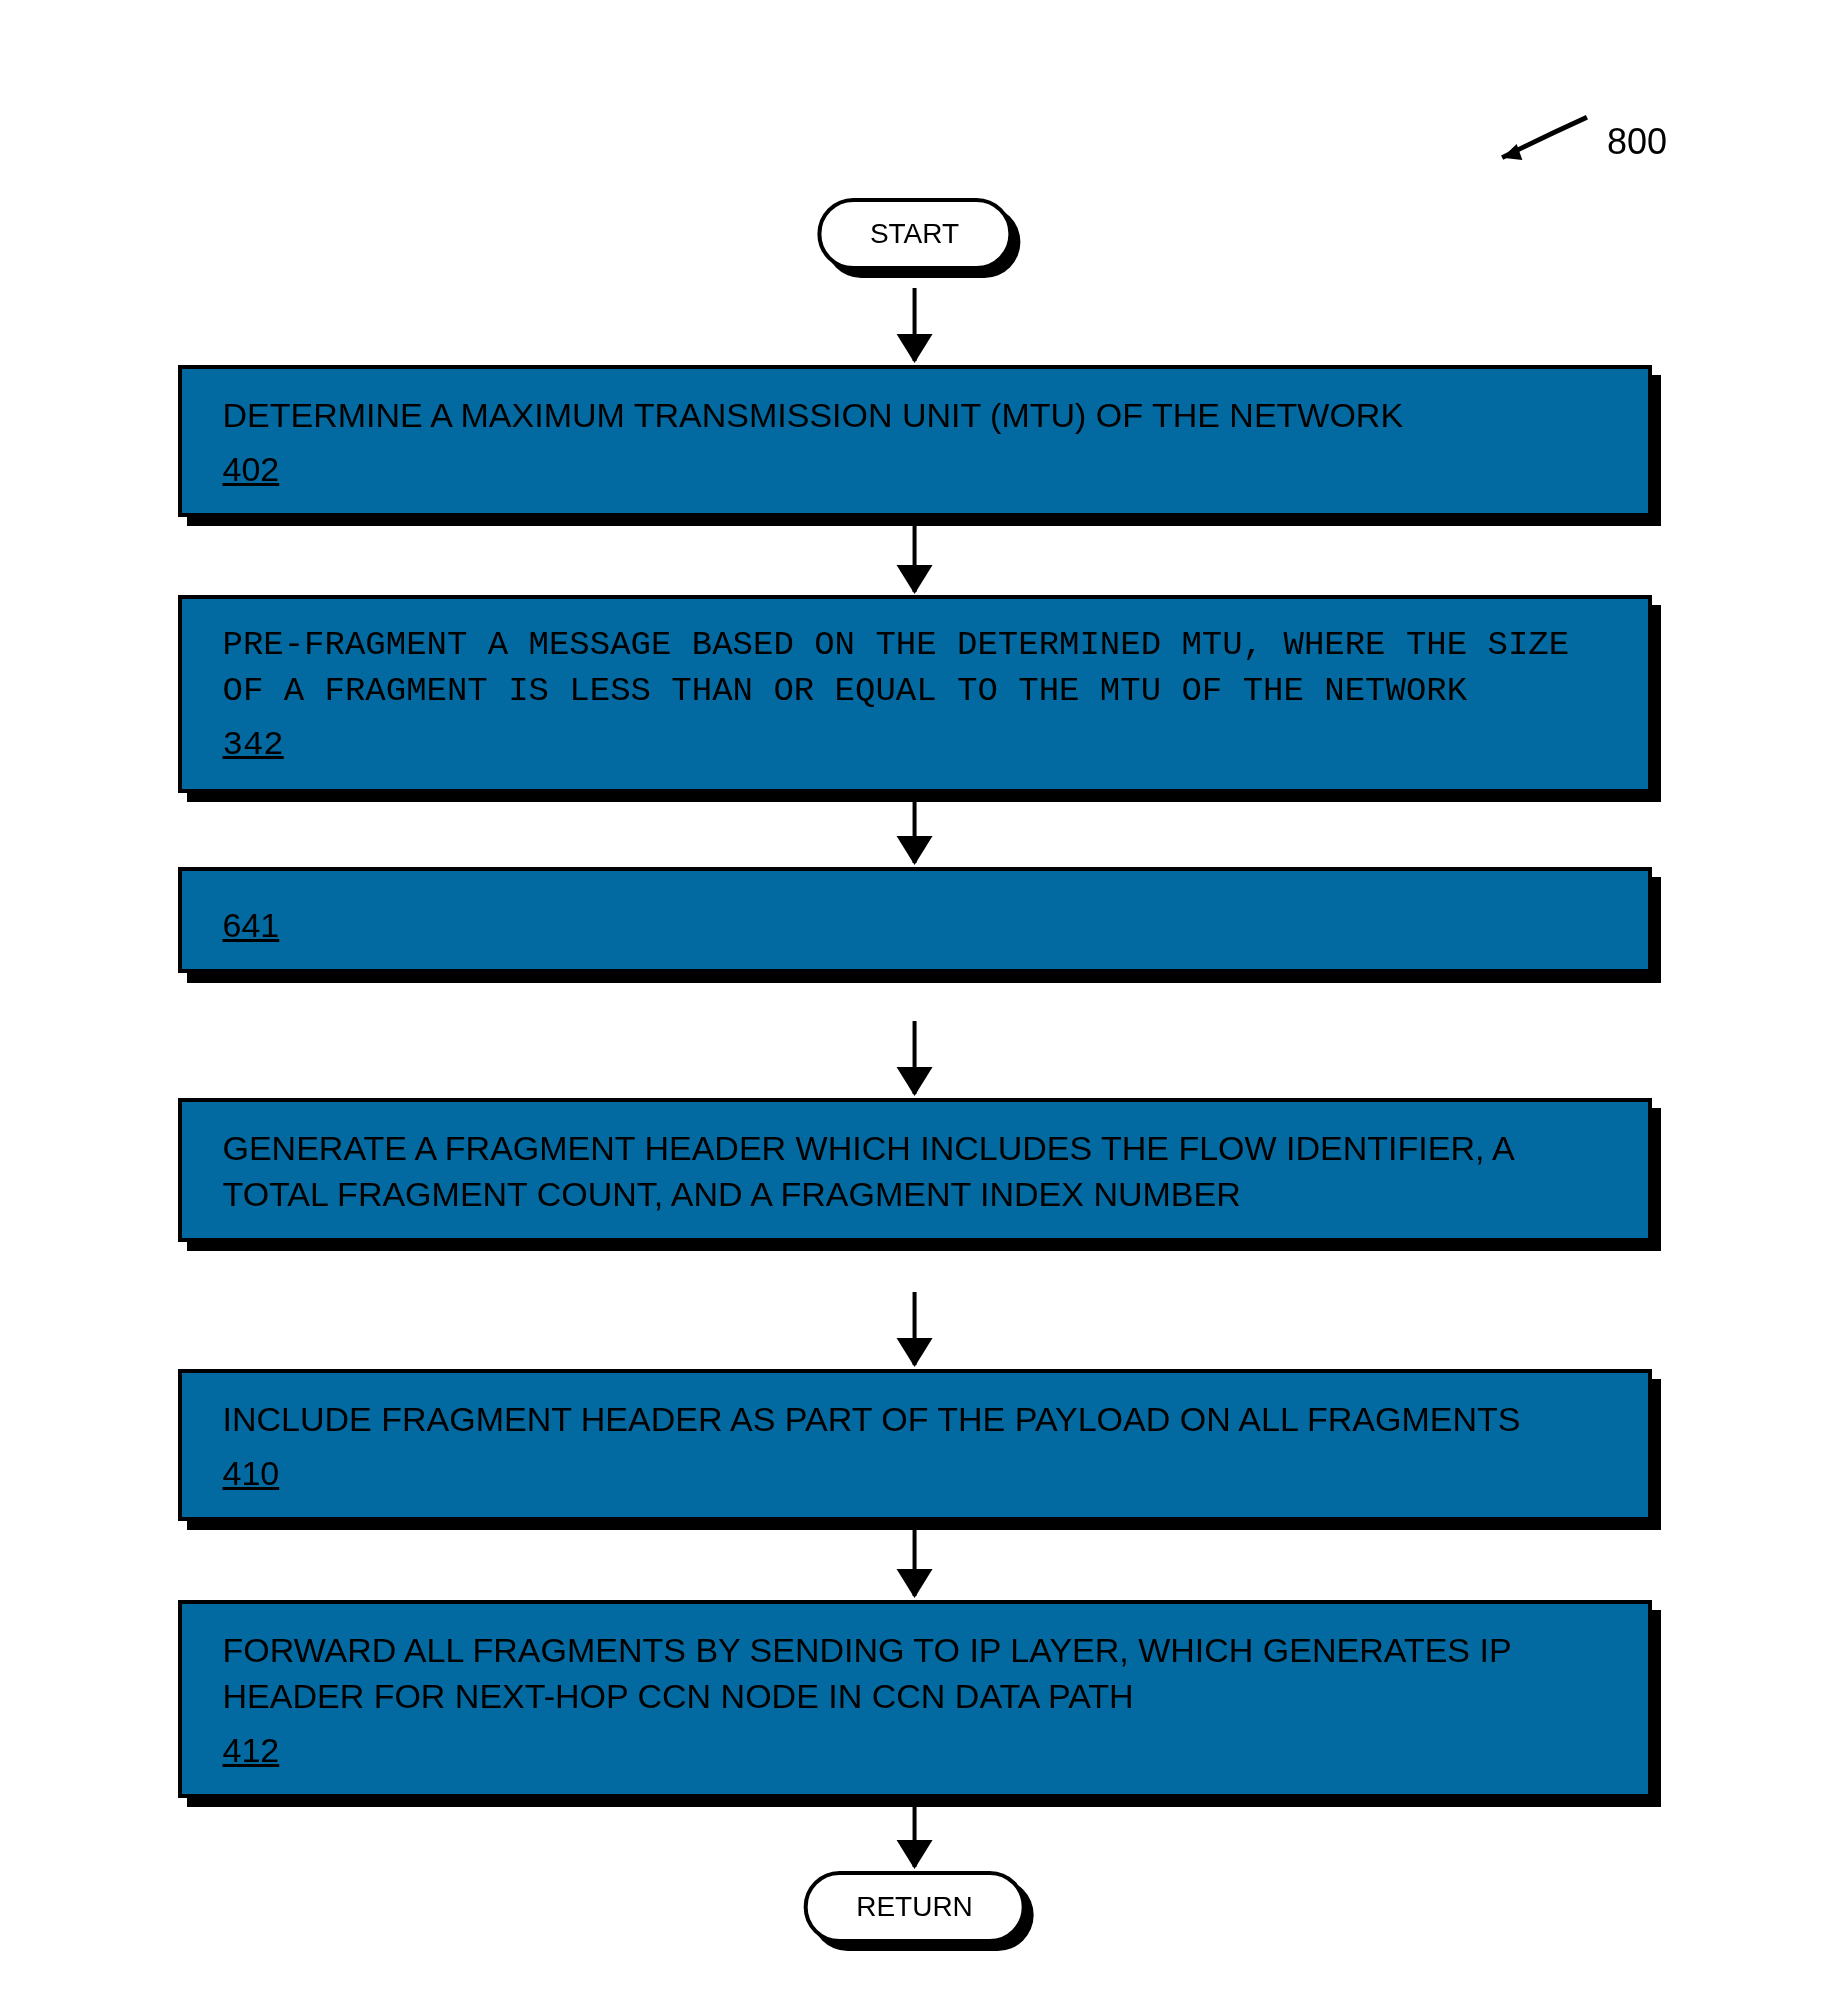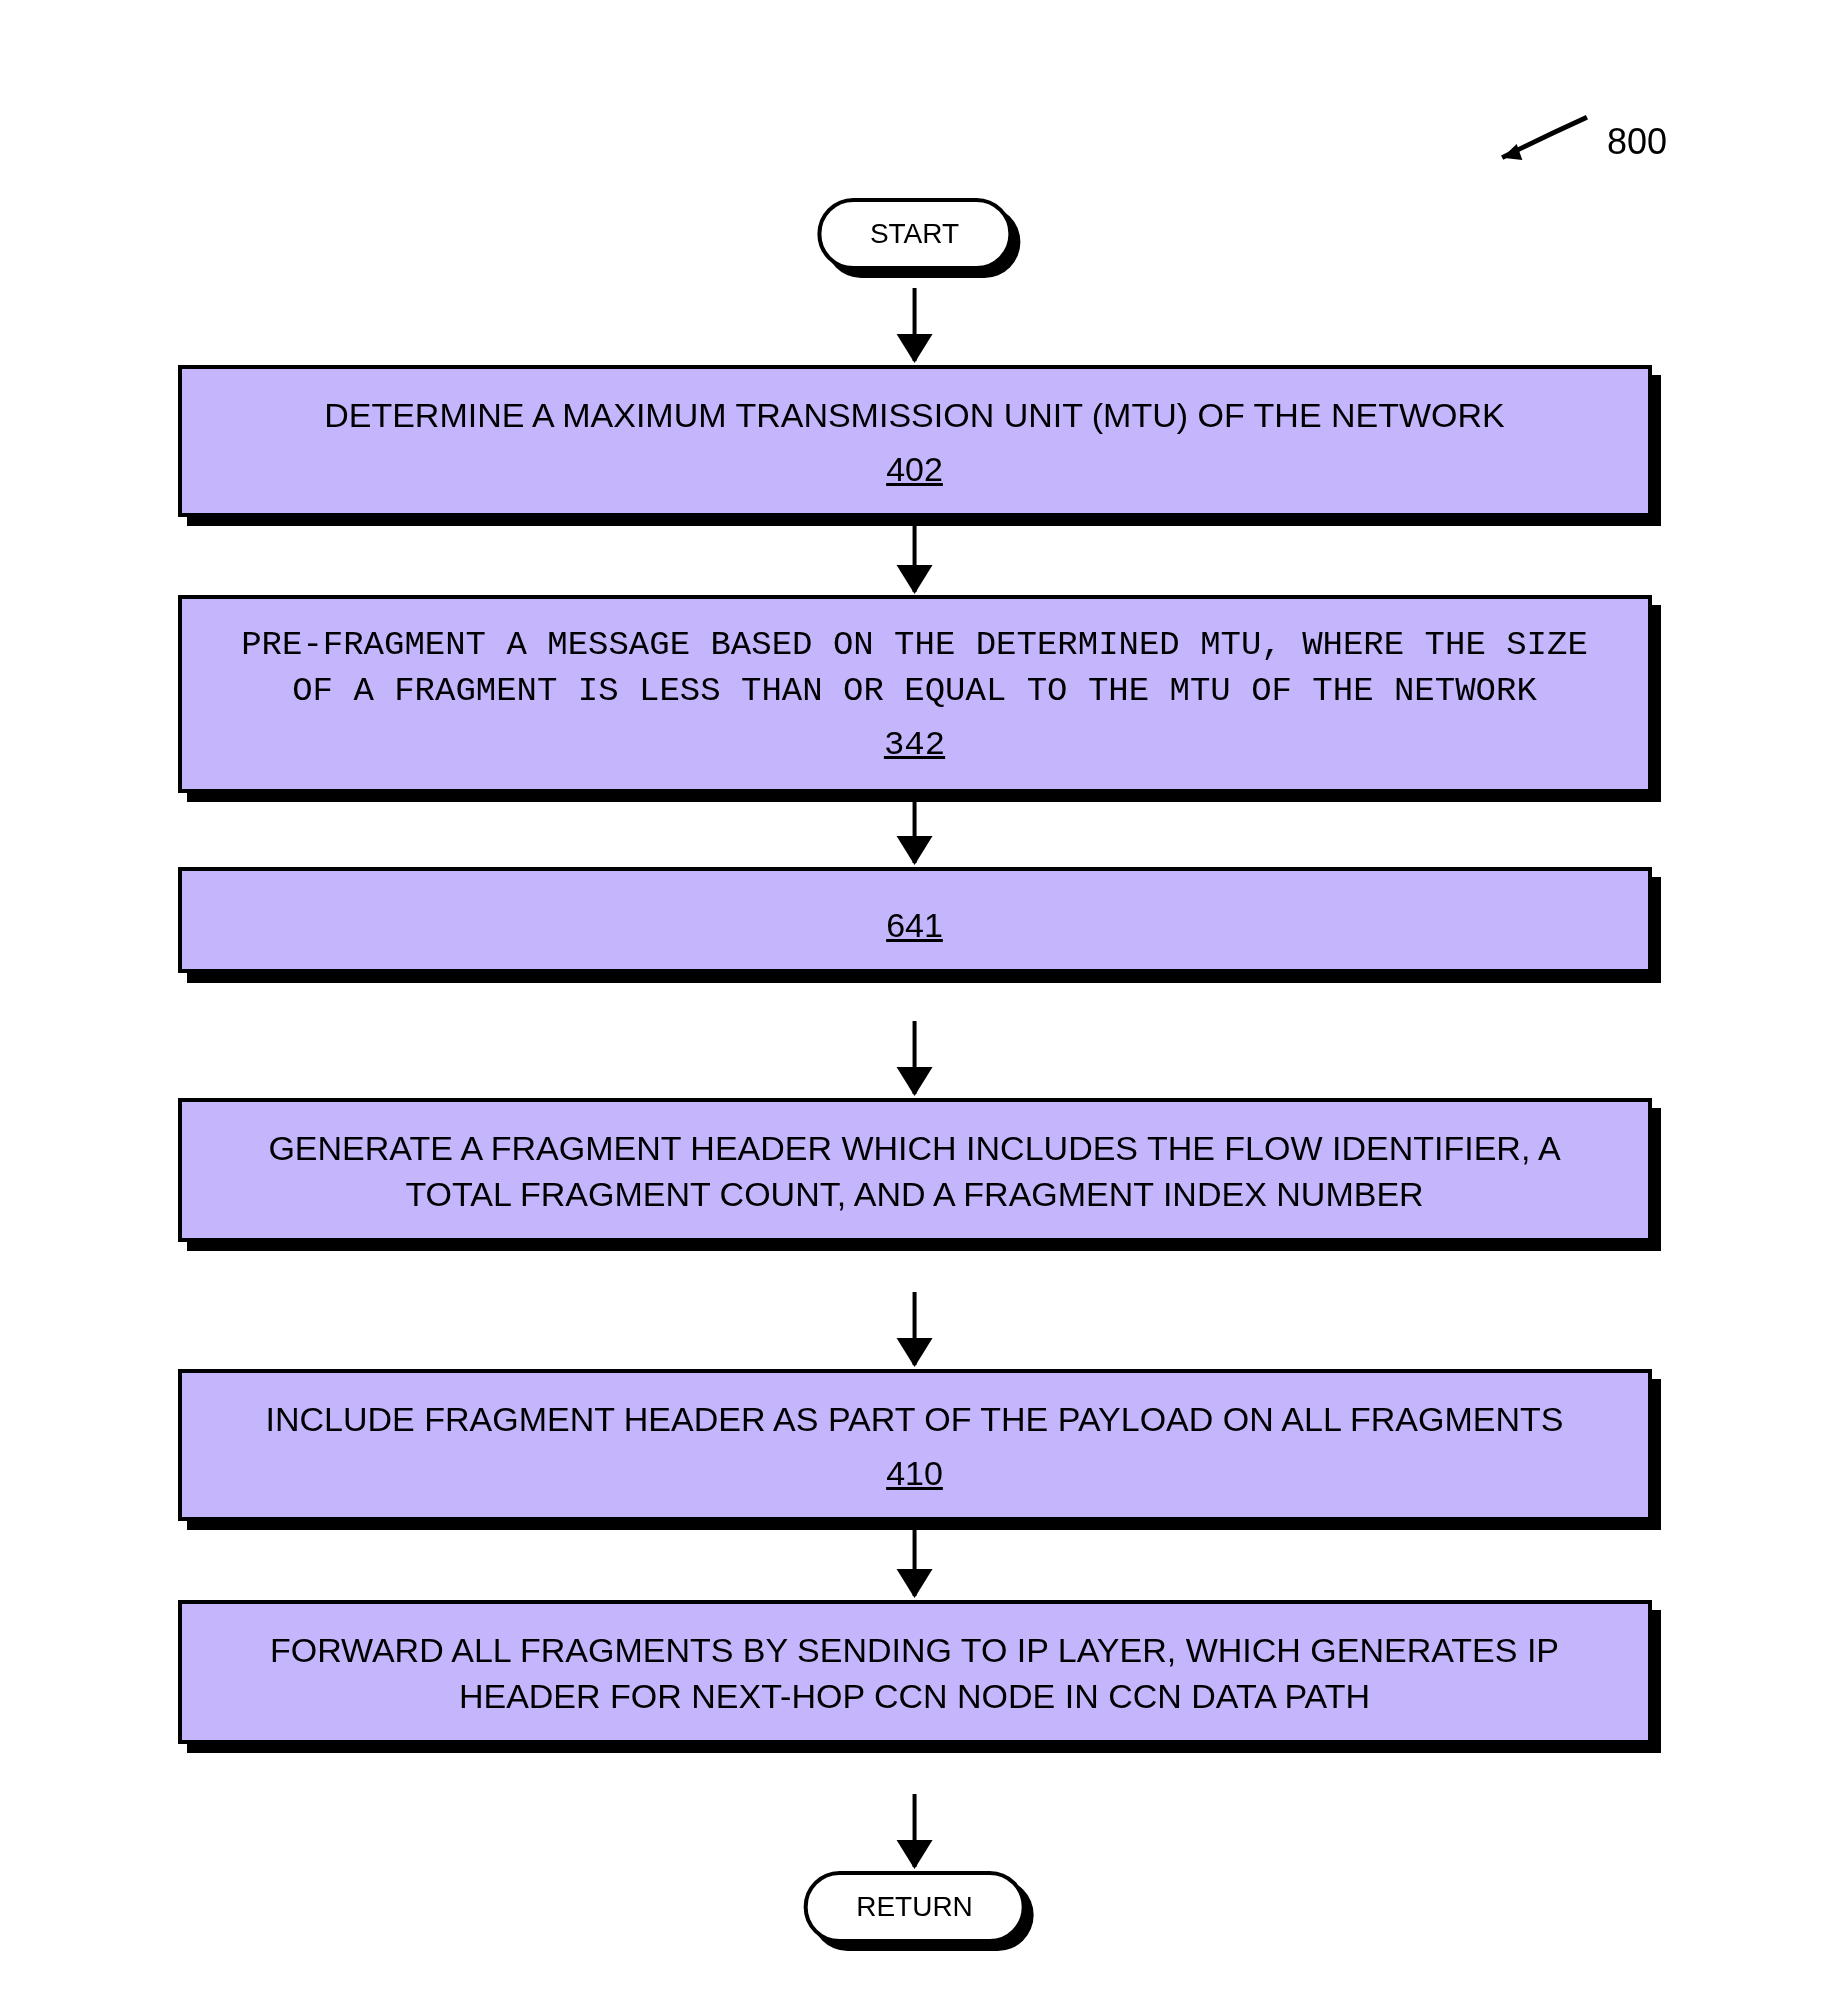--- a/index.html
+++ b/index.html
@@ -65,24 +65,24 @@
     position: absolute;
     top: 9.7px;
     left: 9.7px;
     width: 100%;
     height: 100%;
     background: #000;
     z-index: 0;
   }
   .box {
     position: relative;
-    background: #c4b5fd;
+    background: #0369a1;
     border: 4.9px solid #000;
     padding: 24px 41px 20px 41px;
-    text-align: center;
+    text-align: left;
     z-index: 1;
     font-size: 34px;
     line-height: 1.35;
   }
   .box .ref {
     text-decoration: underline;
     margin-top: 8px;
   }
   
   .arrow {
@@ -169,20 +169,21 @@
       <div class="ref">410</div>
     </div>
   </div>
 
   <div class="arrow" style="top:1523px; height:73px;"></div>
 
   <div class="box-wrap" style="top:1600px;">
     <div class="box-shadow"></div>
     <div class="box">
       <div>FORWARD ALL FRAGMENTS BY SENDING TO IP LAYER, WHICH GENERATES IP HEADER FOR NEXT-HOP CCN NODE IN CCN DATA PATH</div>
+      <div class="ref">412</div>
     </div>
   </div>
 
   <div class="arrow" style="top:1794px; height:73px;"></div>
 
   <div class="term-wrap" style="top:1871px;">
     <div class="term-shadow"></div>
     <div class="term"><span>RETURN</span></div>
   </div>
 

